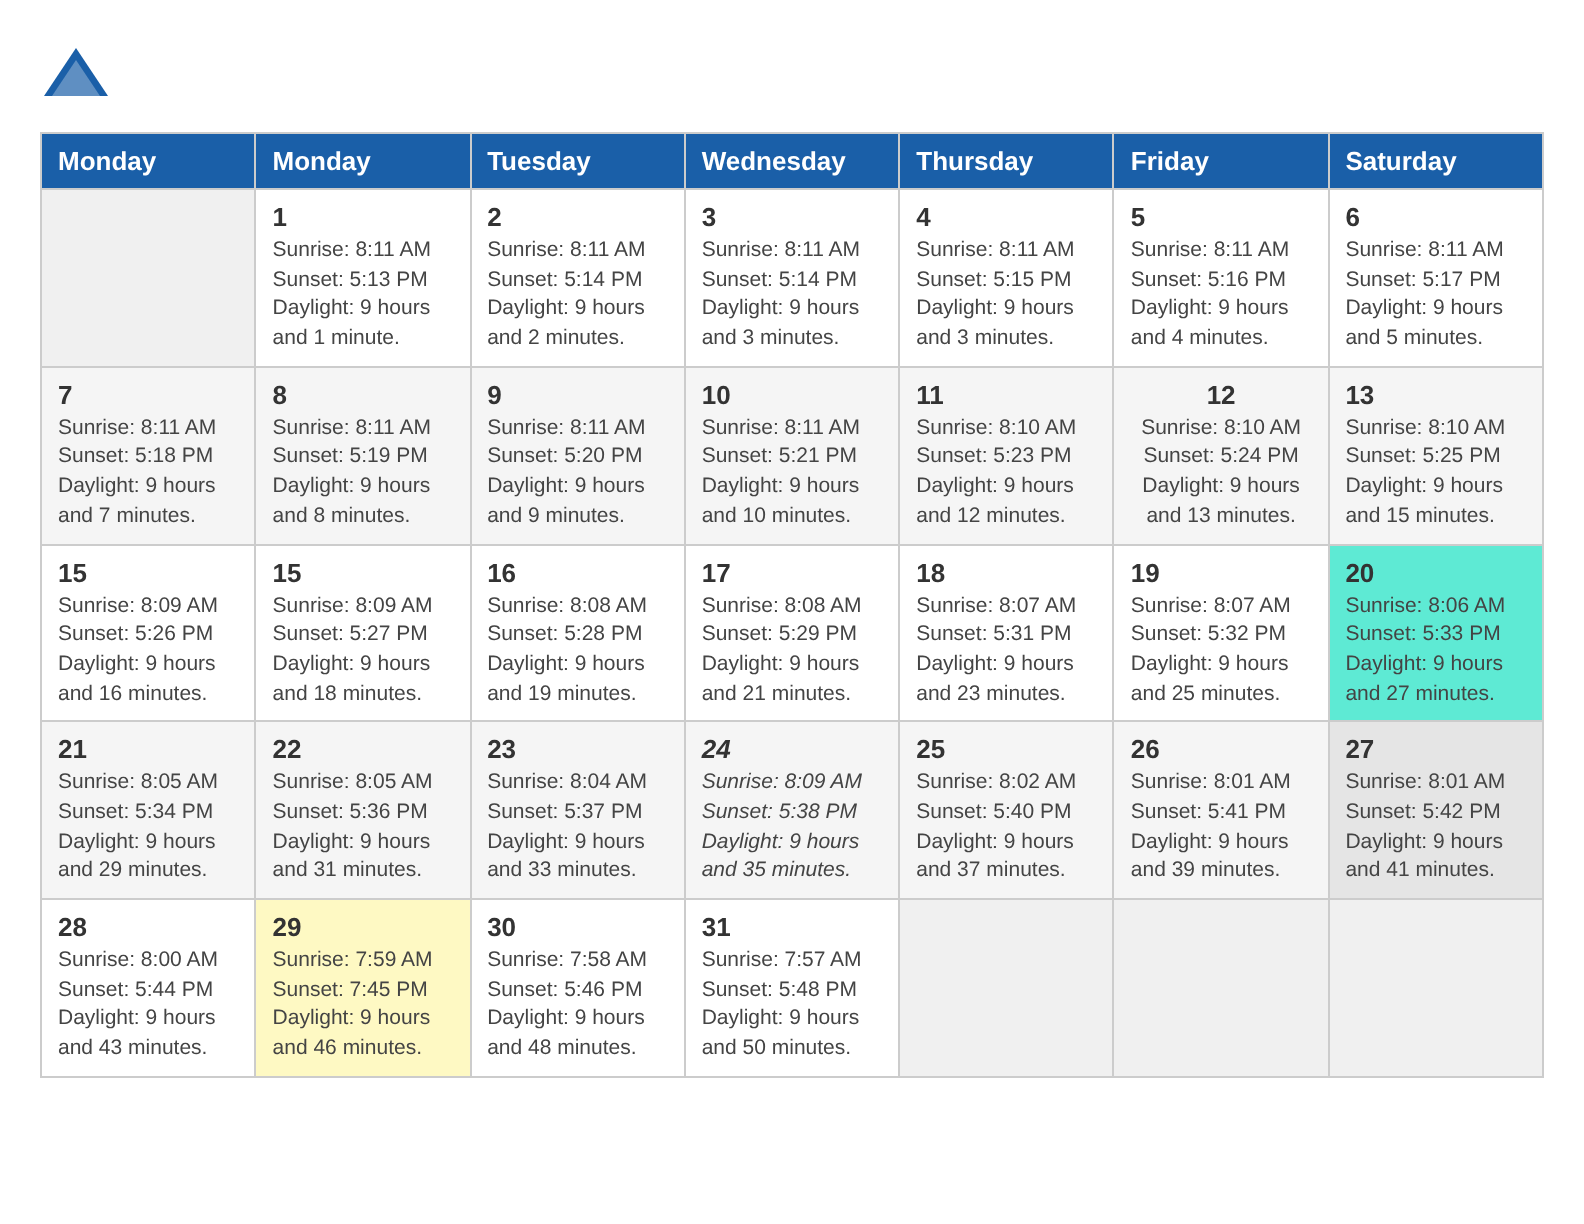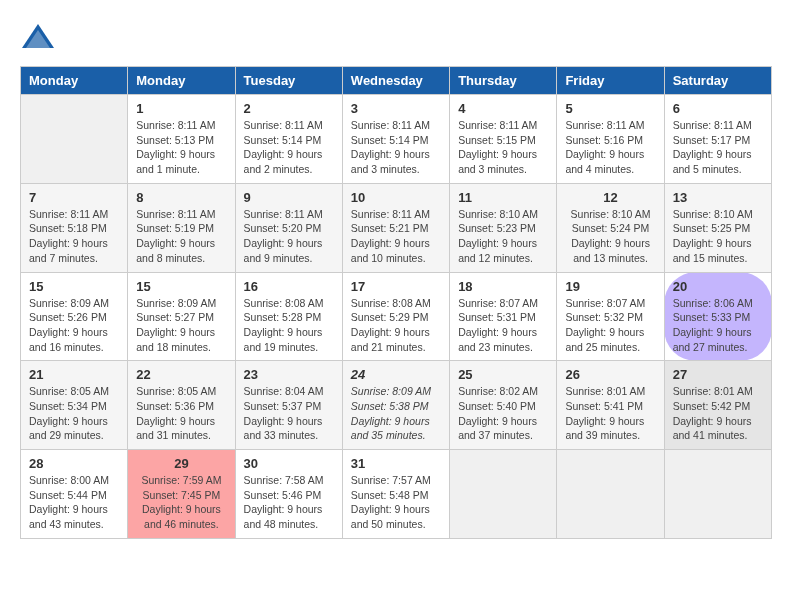--- a/index.html
+++ b/index.html
@@ -261,21 +261,21 @@
 Daylight: 9 hours
 and 23 minutes.</div>
         </td>
         <td style="background: rgb(255, 255, 255);">
           <span class="day-number">19</span>
           <div class="day-info" style="white-space: pre-line;">Sunrise: 8:07 AM
 Sunset: 5:32 PM
 Daylight: 9 hours
 and 25 minutes.</div>
         </td>
-        <td style="background: #c4b5fd; border-radius: 32px;">
+        <td style="background: #5eead4;">
           <span class="day-number">20</span>
           <div class="day-info" style="white-space: pre-line;">Sunrise: 8:06 AM
 Sunset: 5:33 PM
 Daylight: 9 hours
 and 27 minutes.</div>
         </td>
       </tr>
       <tr>
         <td style="background: rgb(245, 245, 245);">
           <span class="day-number">21</span>
@@ -328,21 +328,21 @@
         </td>
       </tr>
       <tr>
         <td style="background: rgb(255, 255, 255);">
           <span class="day-number">28</span>
           <div class="day-info" style="white-space: pre-line;">Sunrise: 8:00 AM
 Sunset: 5:44 PM
 Daylight: 9 hours
 and 43 minutes.</div>
         </td>
-        <td style="background: #fca5a5; text-align: center;">
+        <td style="background: #fef9c3;">
           <span class="day-number">29</span>
           <div class="day-info" style="white-space: pre-line;">Sunrise: 7:59 AM
 Sunset: 7:45 PM
 Daylight: 9 hours
 and 46 minutes.</div>
         </td>
         <td style="background: rgb(255, 255, 255);">
           <span class="day-number">30</span>
           <div class="day-info" style="white-space: pre-line;">Sunrise: 7:58 AM
 Sunset: 5:46 PM

